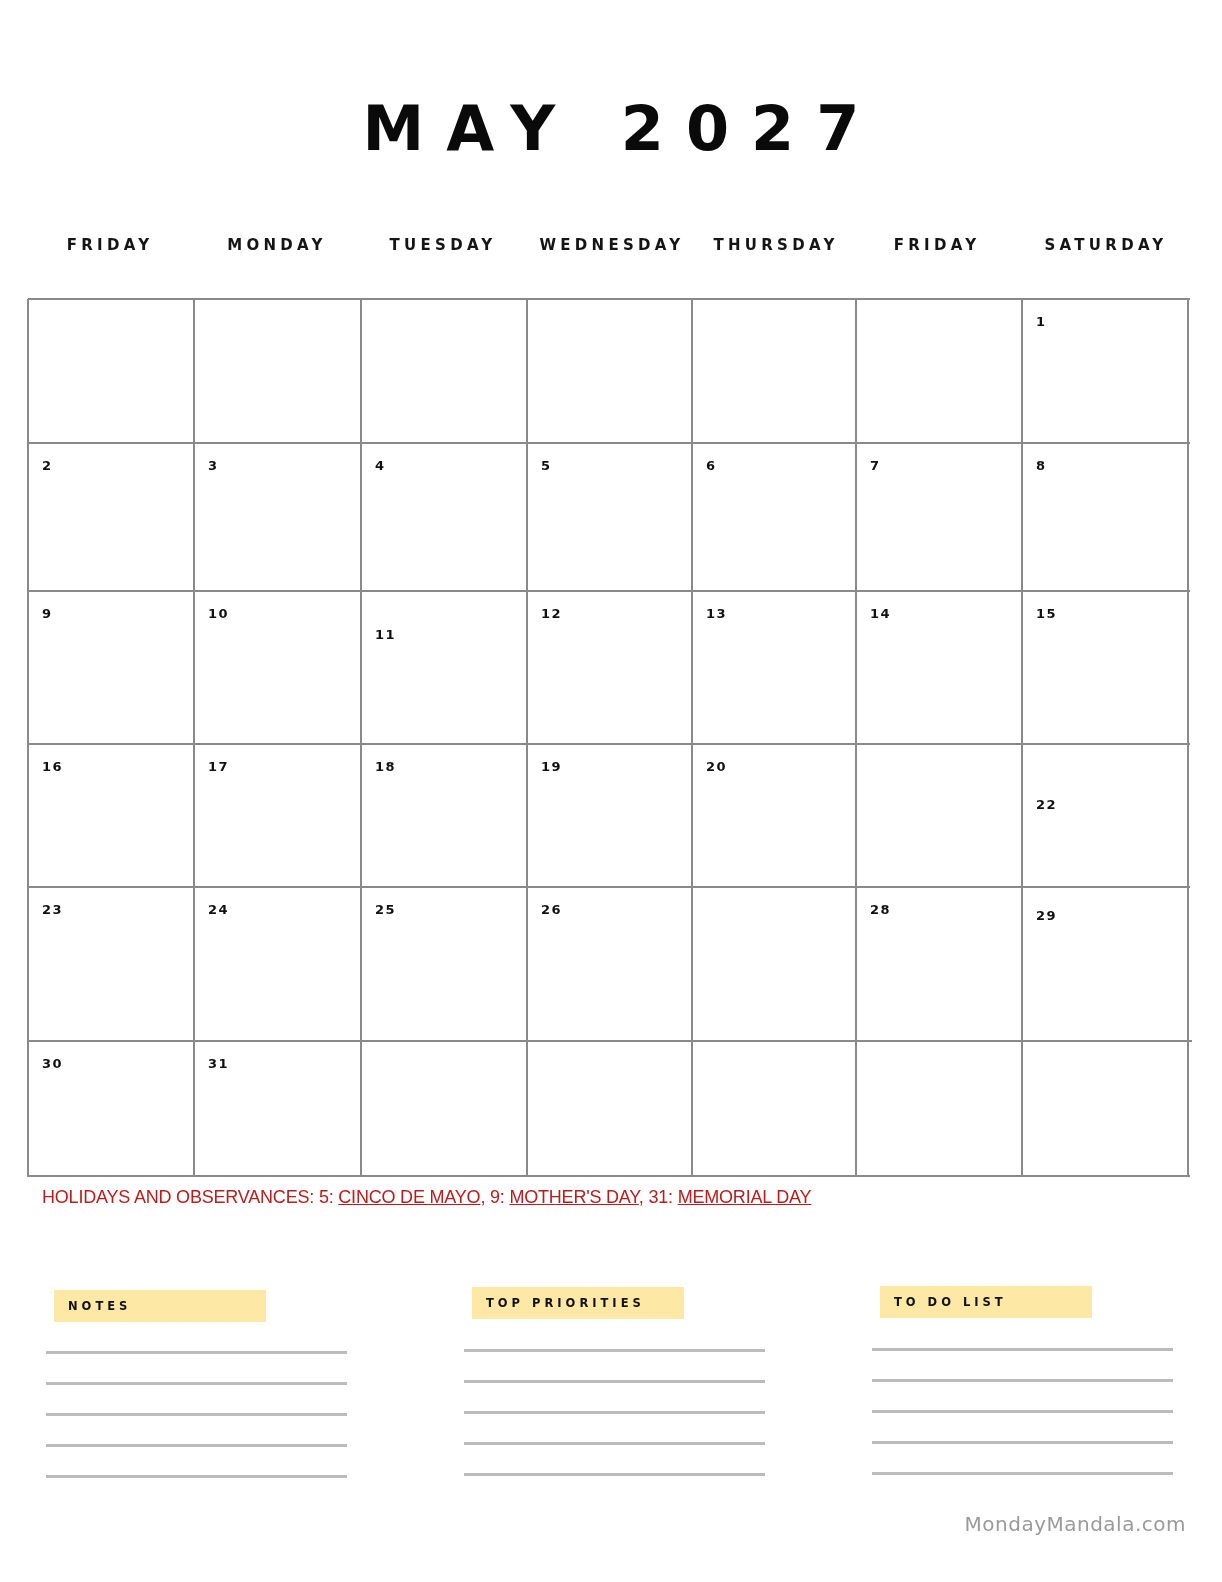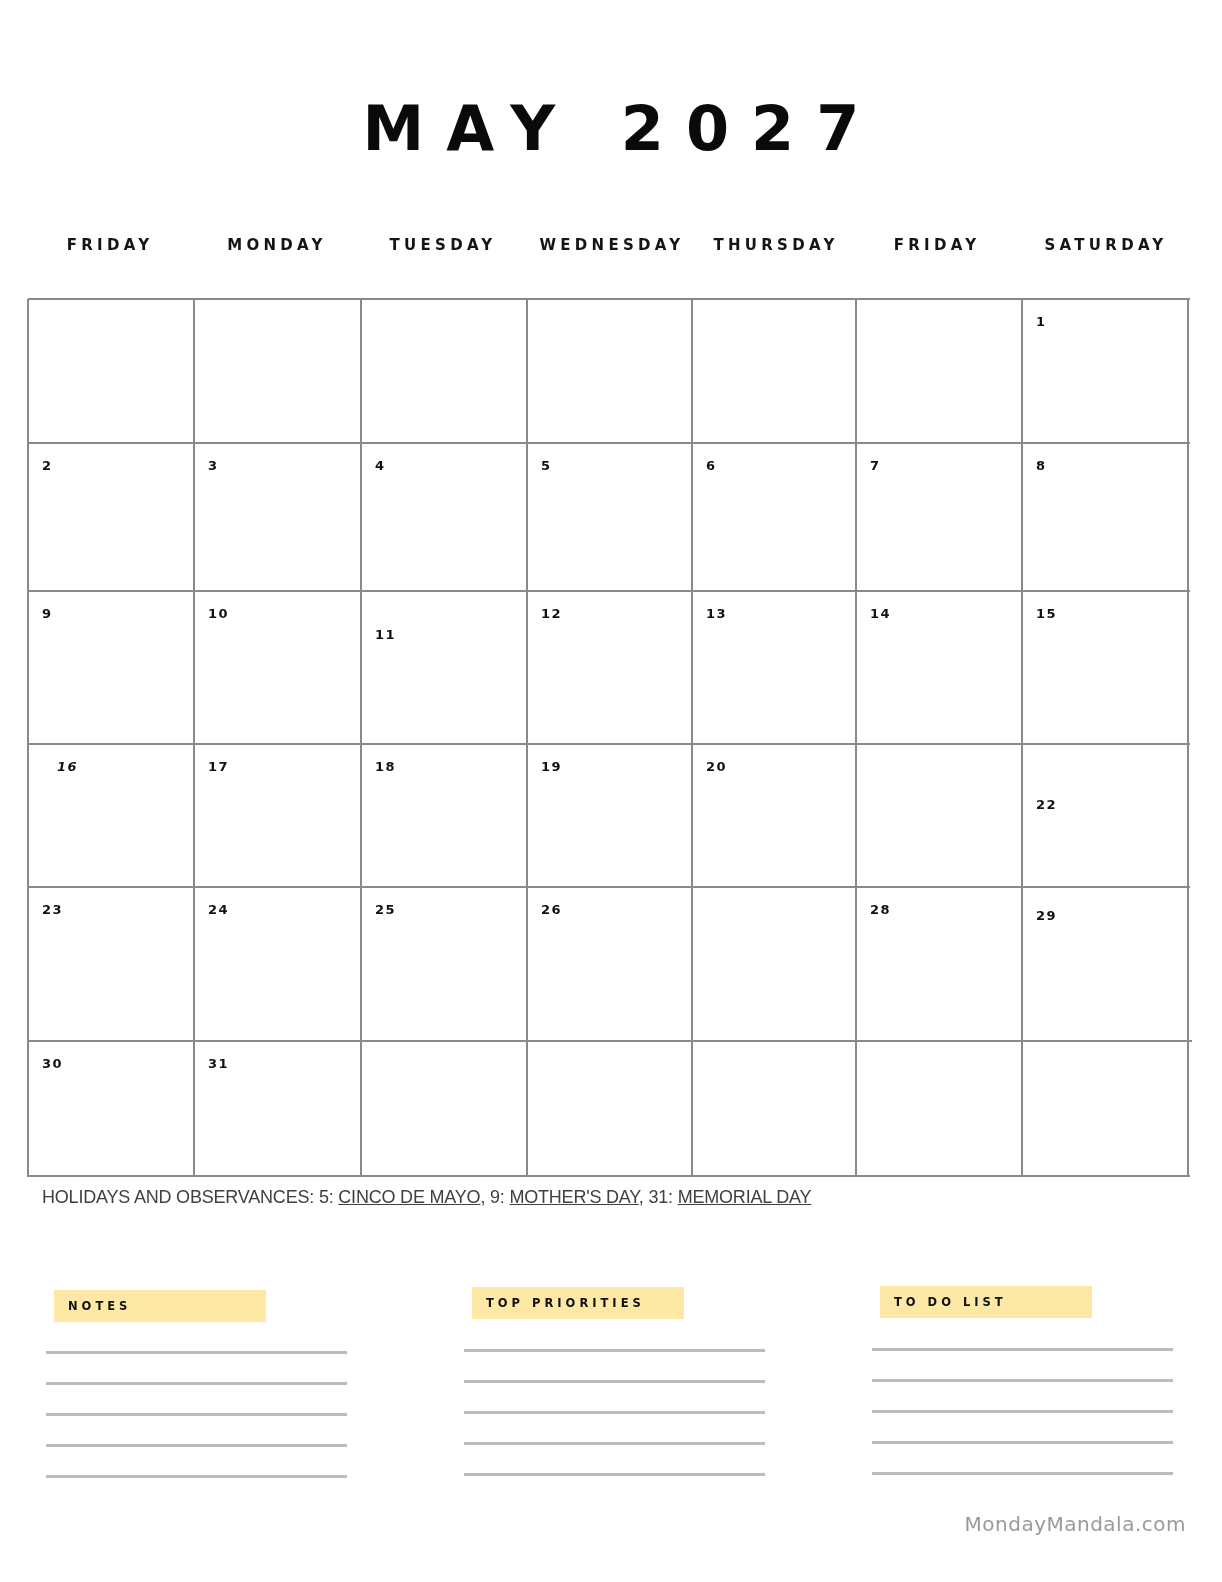--- a/index.html
+++ b/index.html
@@ -9,21 +9,21 @@
            font-family:"DejaVu Sans", sans-serif; font-weight:bold; font-size:62px;
            letter-spacing:22px; color:#0a0a0a; line-height:1; padding-left:22px; box-sizing:border-box; }
   .dow { position:absolute; top:236px; font-family:"DejaVu Sans", sans-serif; font-weight:bold;
          font-size:15px; letter-spacing:4.3px; color:#151515; text-align:center; white-space:nowrap; }
   .grid { position:absolute; left:28px; top:299px; width:1160px; height:877px; }
   .hline { position:absolute; height:2px; background:#8a8a8a; }
   .vline { position:absolute; width:2px; background:#8a8a8a; }
   .daynum { position:absolute; font-family:"DejaVu Sans", sans-serif; font-weight:bold;
             font-size:13px; letter-spacing:1.5px; color:#111; }
   .holidays { position:absolute; left:42px; top:1187px; font-family:"Liberation Sans", sans-serif;
-              font-size:18px; color:#404040; letter-spacing:-0.2px; white-space:nowrap; }
+              font-size:18px; color:#b91c1c; letter-spacing:-0.2px; white-space:nowrap; }
   .holidays .link { text-decoration:underline; }
   .section-label { position:absolute; height:32px; background:#fde8a6;padding-left:22px; }
   .section-label span { position:absolute; left:14px; top:9px; font-family:"DejaVu Sans", sans-serif;
                         font-weight:bold; font-size:11.5px; letter-spacing:4px; color:#111; white-space:nowrap; }
   .rule { position:absolute; height:3px; background:#bcbcbc; }
   .watermark { position:absolute; right:36px; top:1512px; font-family:"DejaVu Sans", sans-serif;
                font-size:20px; color:#9a9a9a; letter-spacing:0.5px; }
 </style>
 </head>
 <body>
@@ -100,21 +100,21 @@
     </div>
     <div style="position: absolute; left: 665px; top: 293px; width: 196px; height: 151px;">
       <span class="daynum" style="left: 13px; top: 14px;">13</span>
     </div>
     <div style="position: absolute; left: 829px; top: 293px; width: 164px; height: 151px;">
       <span class="daynum" style="left: 13px; top: 14px;">14</span>
     </div>
     <div style="position: absolute; left: 995px; top: 293px; width: 164px; height: 151px;">
       <span class="daynum" style="left: 13px; top: 14px;">15</span>
     </div>
-    <div style="position: absolute; left: 16px; top: 446px; width: 164px; height: 177px; font-style: italic;">
+    <div style="position: absolute; left: 1px; top: 446px; width: 164px; height: 177px;">
       <span class="daynum" style="left: 13px; top: 14px;">16</span>
     </div>
     <div style="position: absolute; left: 167px; top: 446px; width: 165px; height: 141px;">
       <span class="daynum" style="left: 13px; top: 14px;">17</span>
     </div>
     <div style="position: absolute; left: 334px; top: 446px; width: 164px; height: 141px;">
       <span class="daynum" style="left: 13px; top: 14px;">18</span>
     </div>
     <div style="position: absolute; left: 500px; top: 446px; width: 163px; height: 106px;">
       <span class="daynum" style="left: 13px; top: 14px;">19</span>

